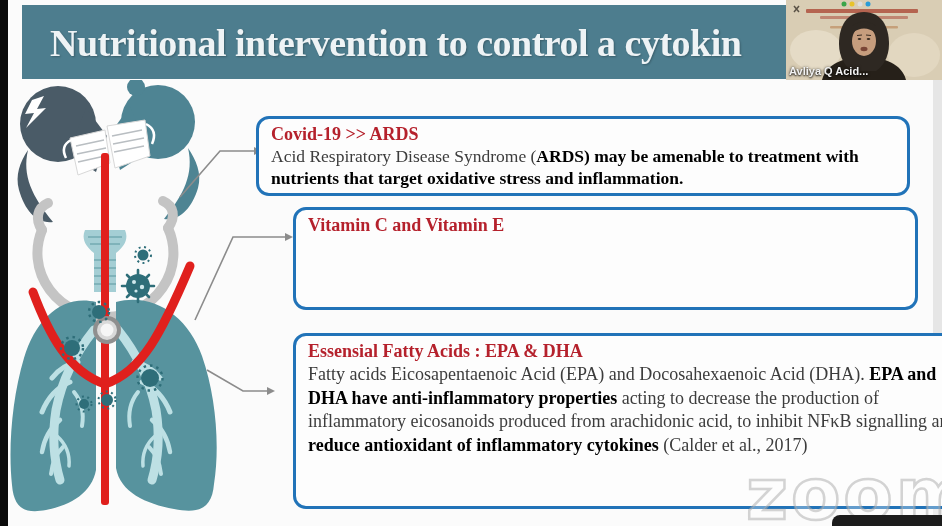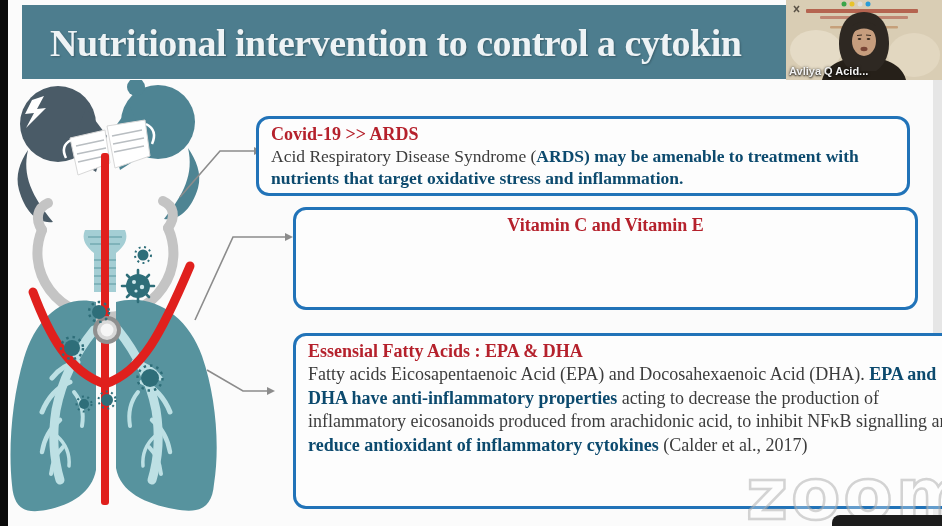--- a/index.html
+++ b/index.html
@@ -16,24 +16,24 @@
                     font-weight:bold; font-size:38px; color:#eef3f5; letter-spacing:-0.5px;
                     text-shadow:1px 1px 2px rgba(0,0,0,0.25); }
 
   .illustration { position:absolute; left:8px; top:80px; width:292px; height:446px; z-index:3; }
 
   .callout { position:absolute; background:#fdfdfd; border:3.5px solid #2173b8; border-radius:13px;
              padding:5px 12px; z-index:4; }
   .callout .hd { font-weight:bold; font-size:18px; color:#b5212c; line-height:21px; margin-bottom:1px; }
   .callout .bd { font-size:17.5px; color:#3c3c3c; line-height:21.5px; }
   #box1 { left:256px; top:108px; width:654px; height:80px;margin-top:8px; }
-  #box2 { left:293px; top:207px; width:625px; height:103px;text-align:center; }
+  #box2 { left:293px; top:207px; width:625px; height:103px; }
   #box3 { left:293px; top:333px; width:700px; height:176px; }
   #box3 .bd { font-size:18px; line-height:23.5px; }
-  .callout .bd b { color:#0c4a6e; }
+  .callout .bd b { color:#000000; }
 
   .watermark { position:absolute; left:746px; top:452px; z-index:6;
                font-family:"DejaVu Sans", sans-serif; font-weight:bold; font-size:72px;
                letter-spacing:3px; color:rgba(255,255,255,0.30);
                -webkit-text-stroke:2.5px rgba(170,170,170,0.5); pointer-events:none; }
 
   .video-tile { position:absolute; left:786px; top:0; width:156px; height:80px; overflow:hidden;
                 background:#d9cdb4; z-index:20; }
   .video-tile svg { display:block; filter:blur(0.4px); }
   .name-label { position:absolute; left:3px; bottom:3px; z-index:21;

